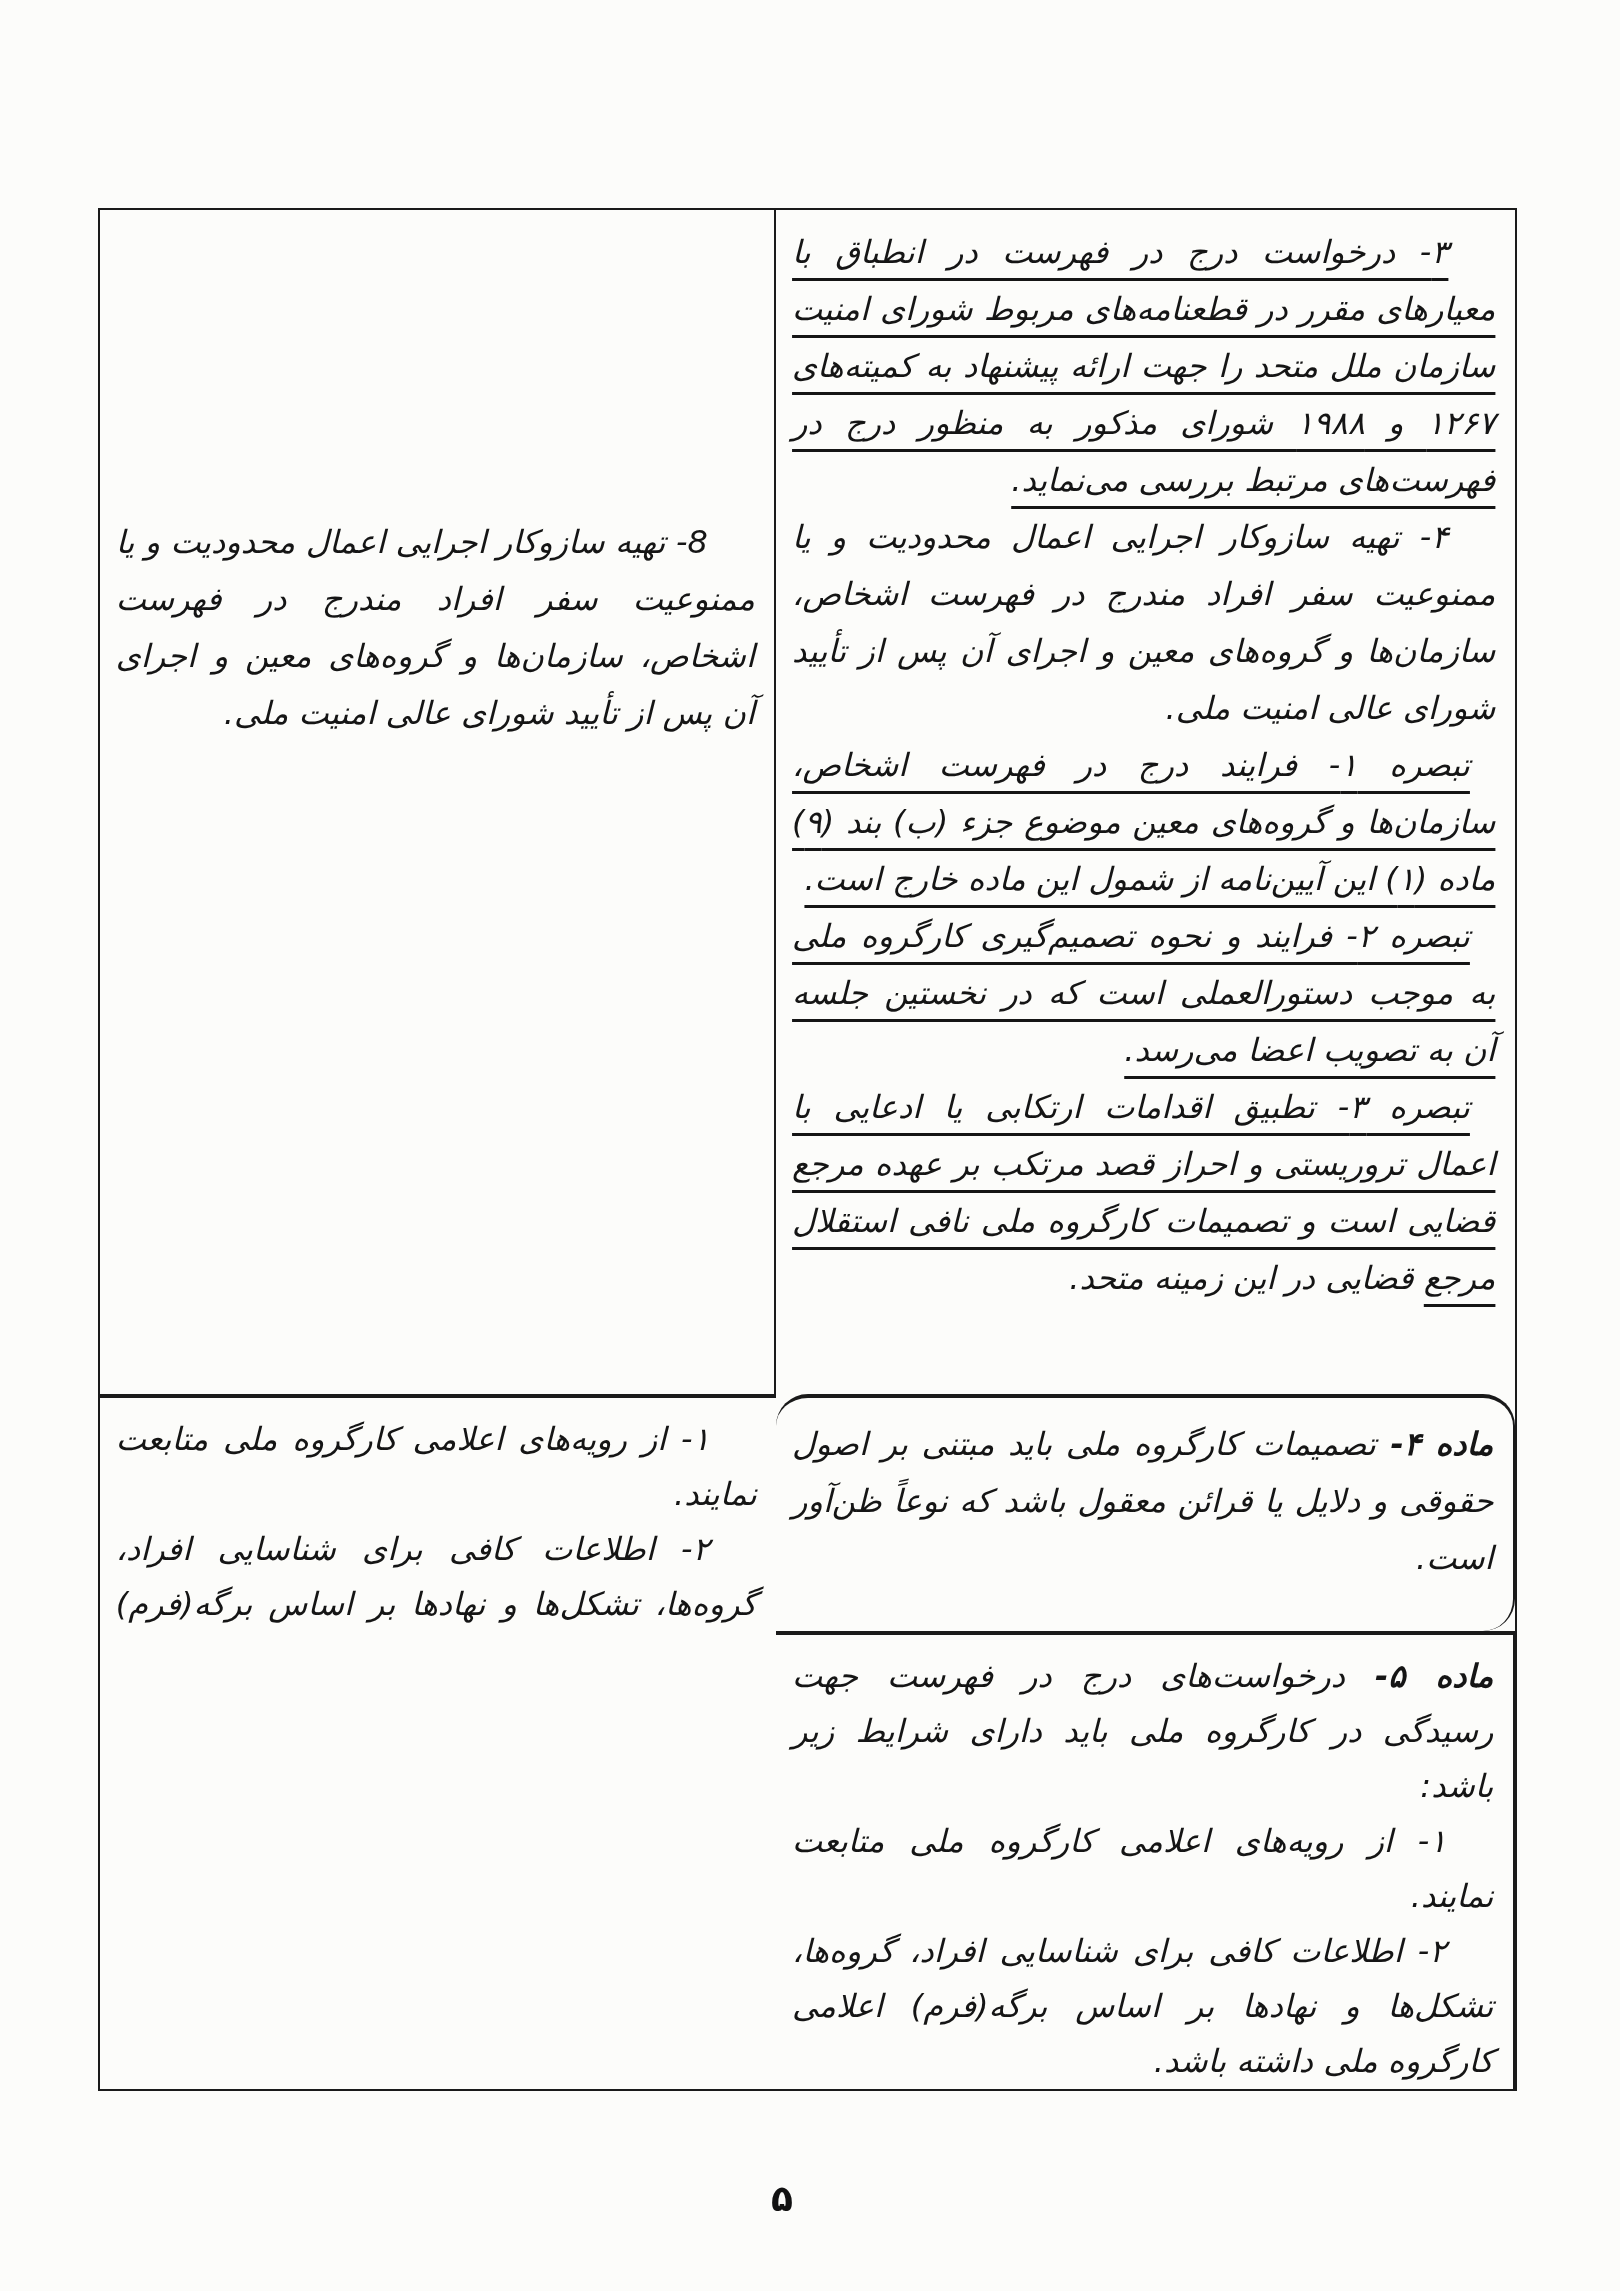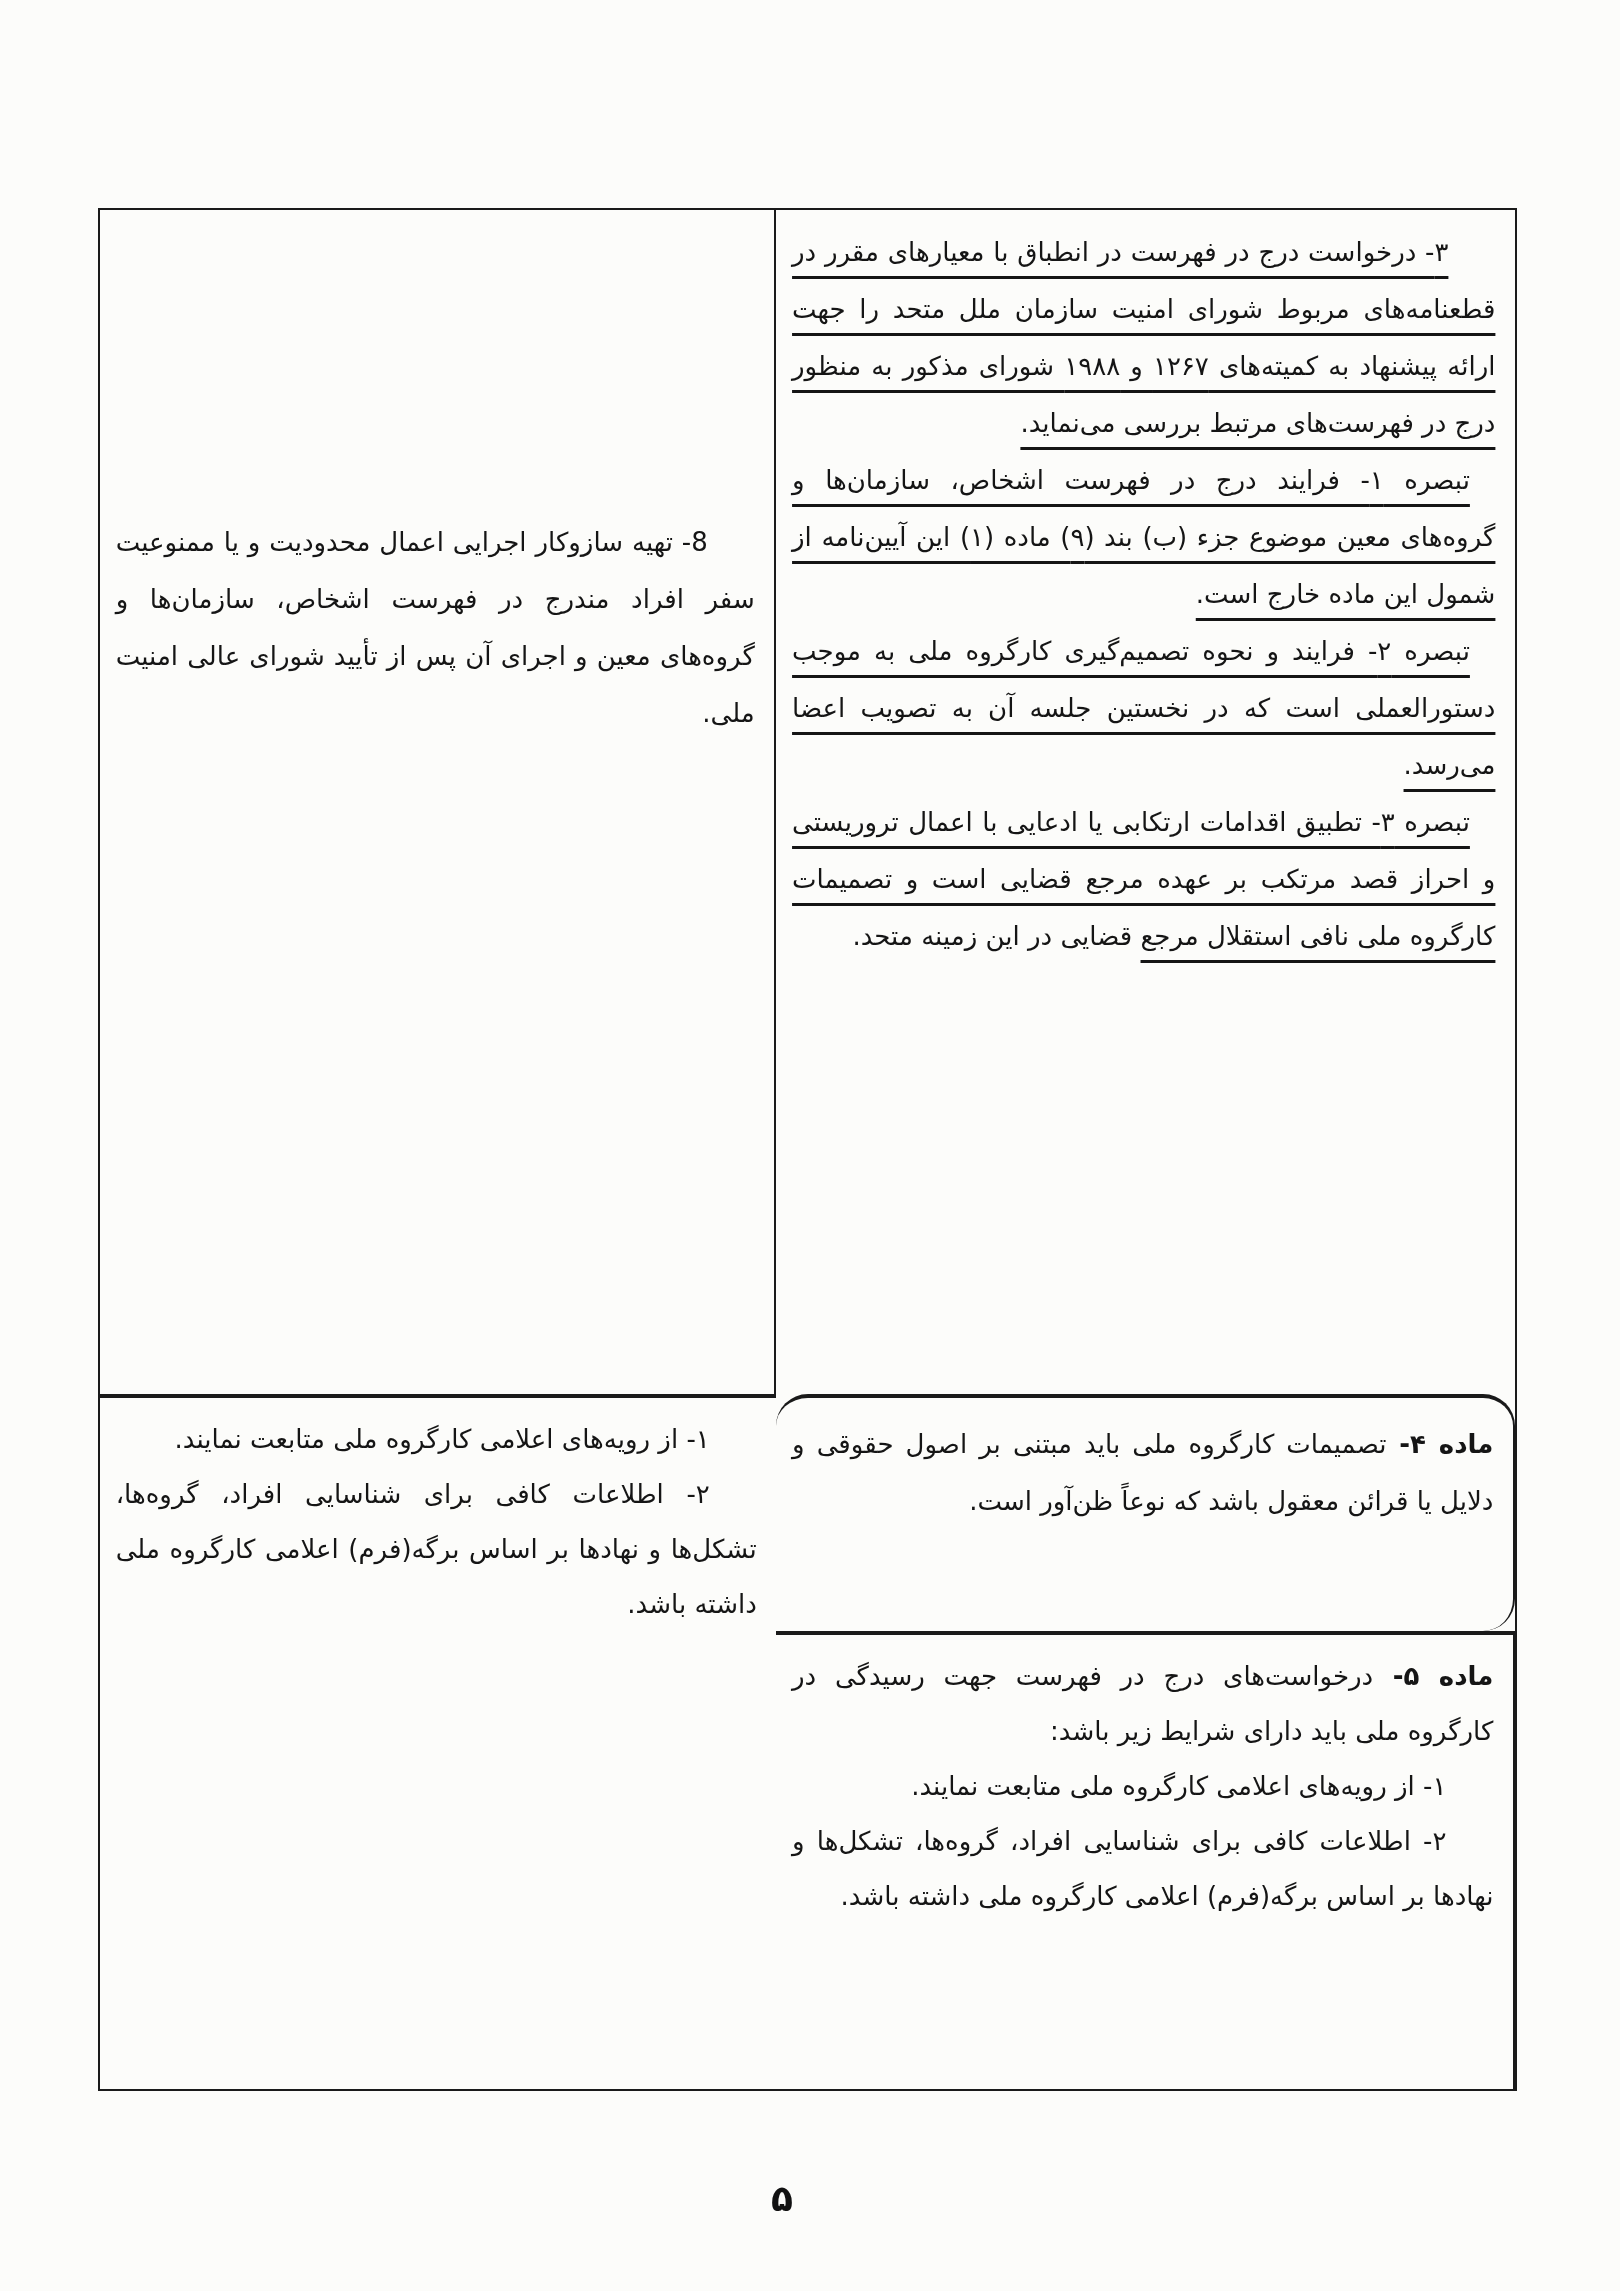--- a/index.html
+++ b/index.html
@@ -24,23 +24,24 @@
     border: 2.9px solid #1a1a1a;
     display: grid;
     grid-template-columns: 52.2% 47.8%;
     grid-template-rows: 1184px 237px auto;
     background: #fcfcfa;
   }
   .c {
     box-sizing: border-box;
     overflow: hidden;
     padding: 11.8px 19.6px 0 15.7px;
-    font-size: 26px;
+    font-size: 32px;
     line-height: 57px;
     text-align: justify;
+    font-style: italic;
   }
   
   .col-left { border-right: 2.9px solid #1a1a1a; }
   
   .row2, .row3 { border-top: 4.9px solid #1a1a1a; }
   .r1-right { padding-top: 13.7px; }
   .r1-left  { padding-top: 304px; }
   .row2     { padding-top: 17.6px; border-radius: 32px; }
   .row3     { padding-top: 13.7px; line-height: 55px; }
   p.para { margin: 0; }
@@ -65,20 +66,21 @@
 </style>
 </head>
 <body>
 
 <div class="page">
 
   <div class="tbl">
 
     <div class="c col-right r1-right">
       <p class="para ind-item u"><span>۳- درخواست درج در فهرست در انطباق با معیارهای مقرر در قطعنامه‌های مربوط شورای امنیت سازمان ملل متحد را جهت ارائه پیشنهاد به کمیته‌های ۱۲۶۷ و ۱۹۸۸ شورای مذکور به منظور درج در فهرست‌های مرتبط بررسی می‌نماید.</span></p>
+      <p class="para ind-item"><span>۴- تهیه سازوکار اجرایی اعمال محدودیت و یا ممنوعیت سفر افراد مندرج در فهرست اشخاص، سازمان‌ها و گروه‌های معین و اجرای آن پس از تأیید شورای عالی امنیت ملی.</span></p>
       <p class="para ind-note u"><span>تبصره ۱- فرایند درج در فهرست اشخاص، سازمان‌ها و گروه‌های معین موضوع جزء (ب) بند (۹) ماده (۱) این آیین‌نامه از شمول این ماده خارج است.</span></p>
       <p class="para ind-note u"><span>تبصره ۲- فرایند و نحوه تصمیم‌گیری کارگروه ملی به موجب دستورالعملی است که در نخستین جلسه آن به تصویب اعضا می‌رسد.</span></p>
       <p class="para ind-note"><span class="u">تبصره ۳- تطبیق اقدامات ارتکابی یا ادعایی با اعمال تروریستی و احراز قصد مرتکب بر عهده مرجع قضایی است و تصمیمات کارگروه ملی نافی استقلال مرجع</span><span> قضایی در این زمینه متحد.</span></p>
     </div>
 
     <div class="c col-left r1-left">
       <p class="para ind-item"><span>8- تهیه سازوکار اجرایی اعمال محدودیت و یا ممنوعیت سفر افراد مندرج در فهرست اشخاص، سازمان‌ها و گروه‌های معین و اجرای آن پس از تأیید شورای عالی امنیت ملی.</span></p>
     </div>
 
 

